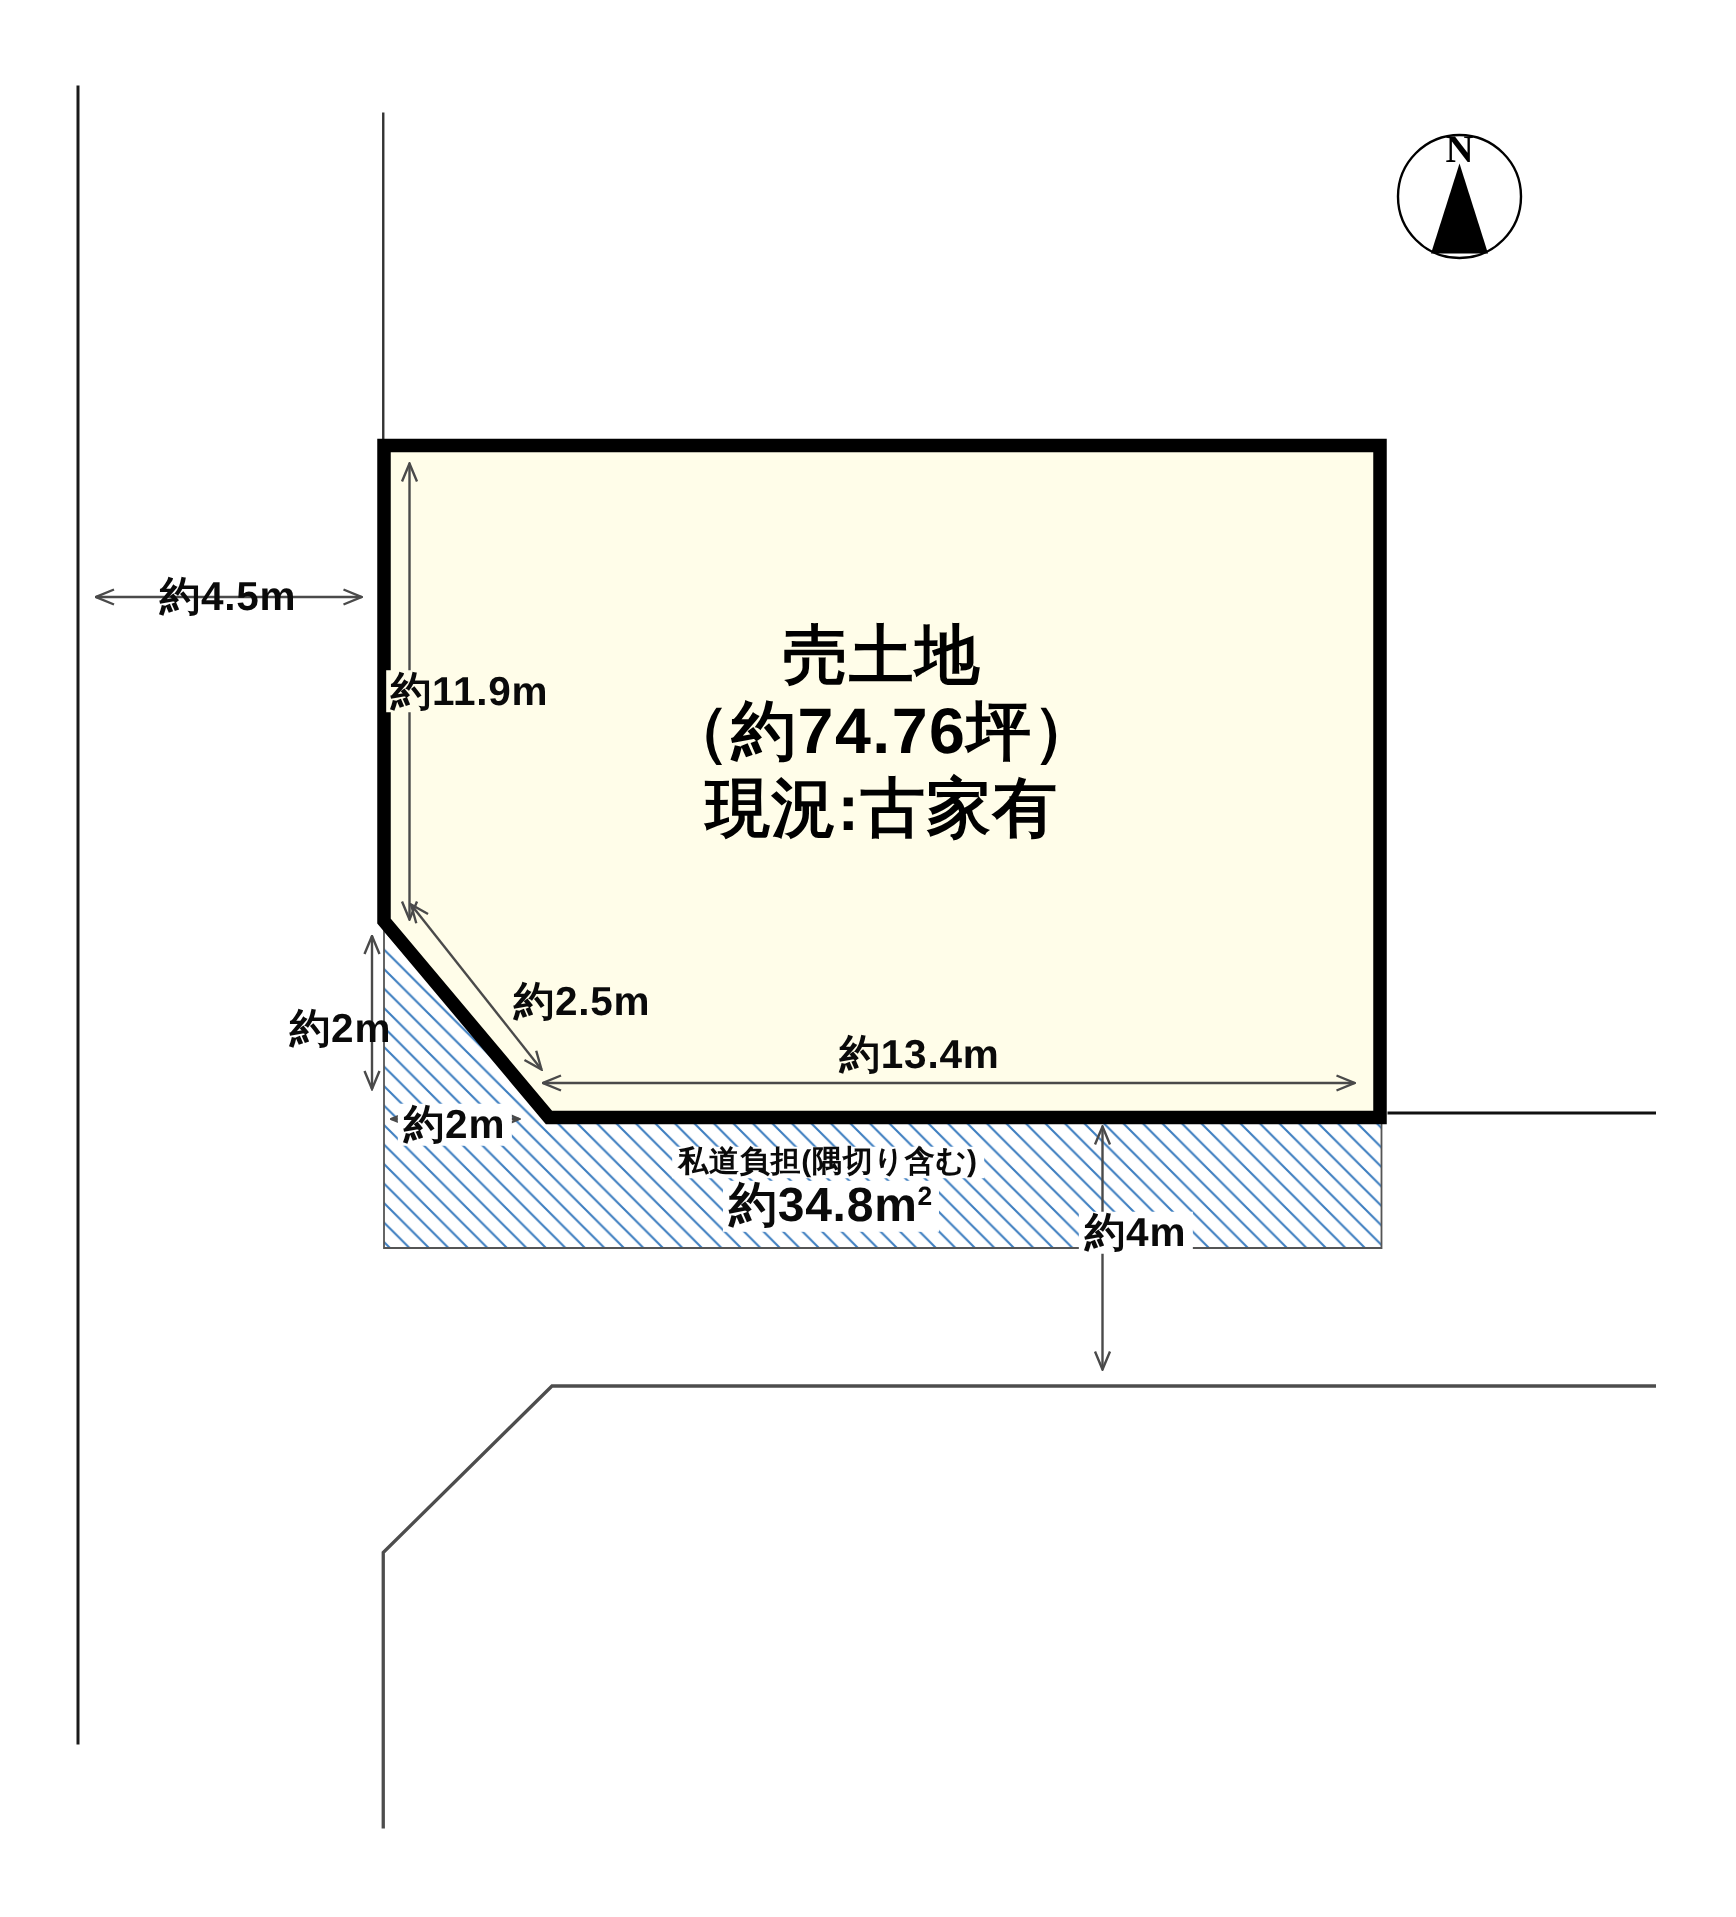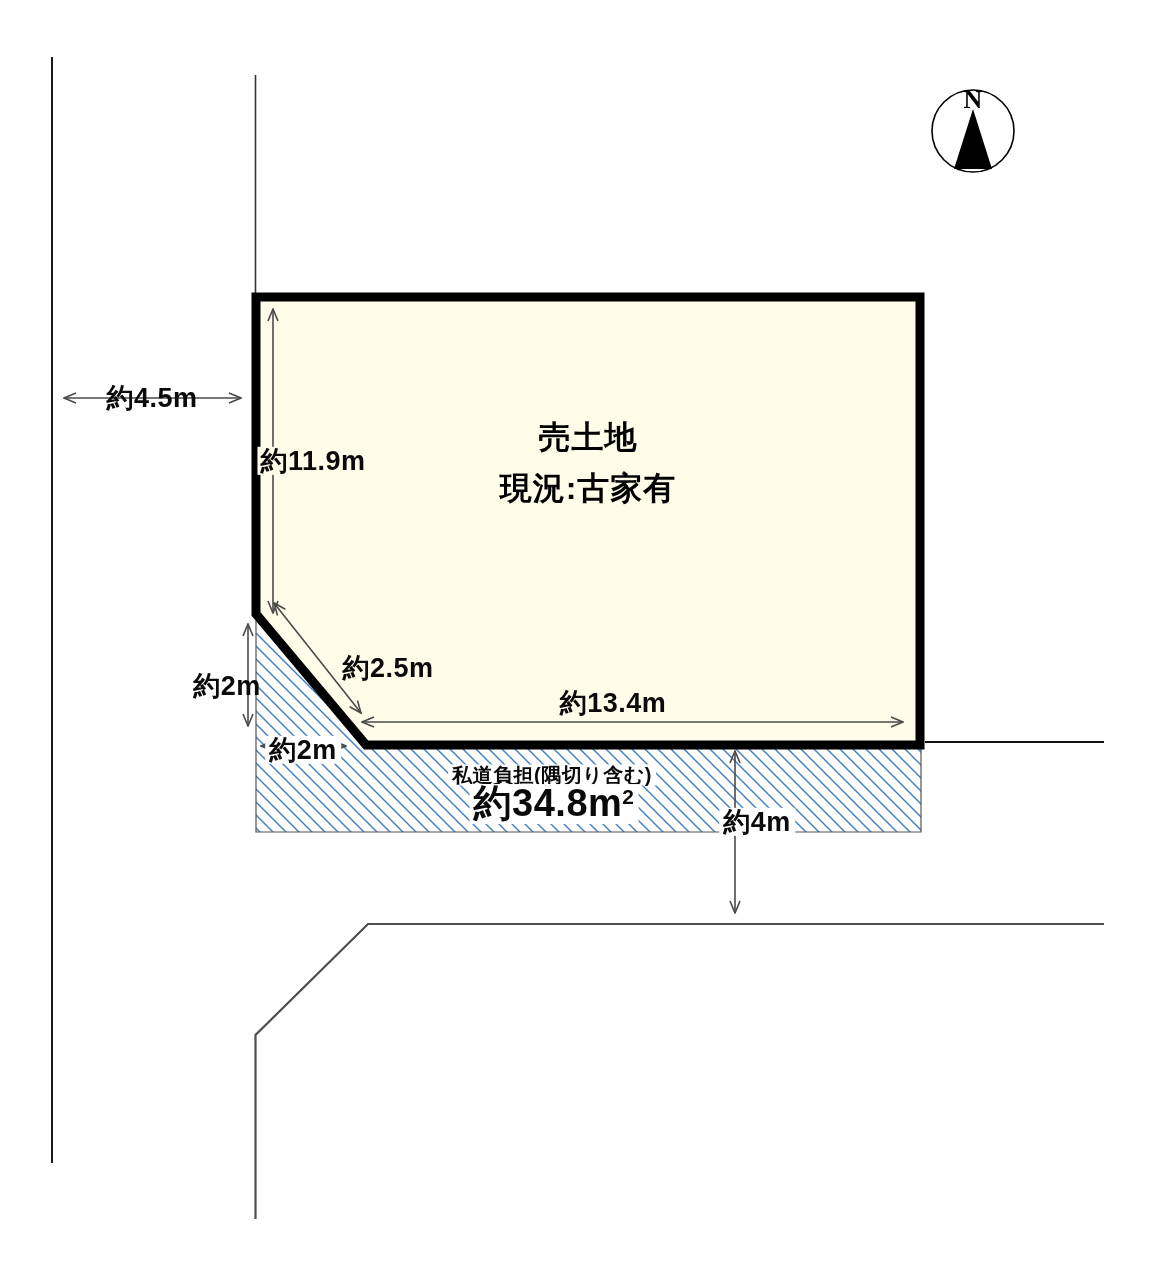--- a/index.html
+++ b/index.html
@@ -22,21 +22,21 @@
     letter-spacing:0.5px;
     line-height:1.05;
   }
   .label.on-plot{background:#fffde9;padding:0 3px;}
   .label.on-white{background:#ffffff;padding:0 4px;}
   .center-block{
     position:absolute;
     left:588px;top:412px;
     transform:translateX(-50%);
     text-align:center;
-    font-size:32px;
+    font-size:43px;
     font-weight:700;
     line-height:51px;
     letter-spacing:1px;
     color:#000;
     white-space:nowrap;
   }
   .center-block sup{
     font-size:0.5em;
     vertical-align:0.6em;
     letter-spacing:0;
@@ -96,22 +96,23 @@
   <div class="label" style="left:227px;top:686px;">約2m</div>
 
   <div class="label on-white" style="left:303px;top:750px;">約2m</div>
 
   <div class="label on-plot" style="left:613px;top:703px;">約13.4m</div>
 
   <div class="label on-white" style="left:757px;top:822px;text-align:right;">約4m</div>
 
   <div class="label on-white road-label" style="left:552px;top:775px;font-size:20px;">私道負担(隅切り含む)</div>
 
-  <div class="label on-white road-label" style="left:554px;top:804px;font-size:38px;">
+  <div class="label on-white road-label" style="left:554px;top:804px;font-size:32px;">
     <span>約34.8m</span><sup>2</sup>
   </div>
 
   <div class="center-block">
     <div>売土地</div>
+    <div>（約74.76坪）</div>
     <div>現況:古家有</div>
   </div>
 
 </div>
 
 </body></html>

